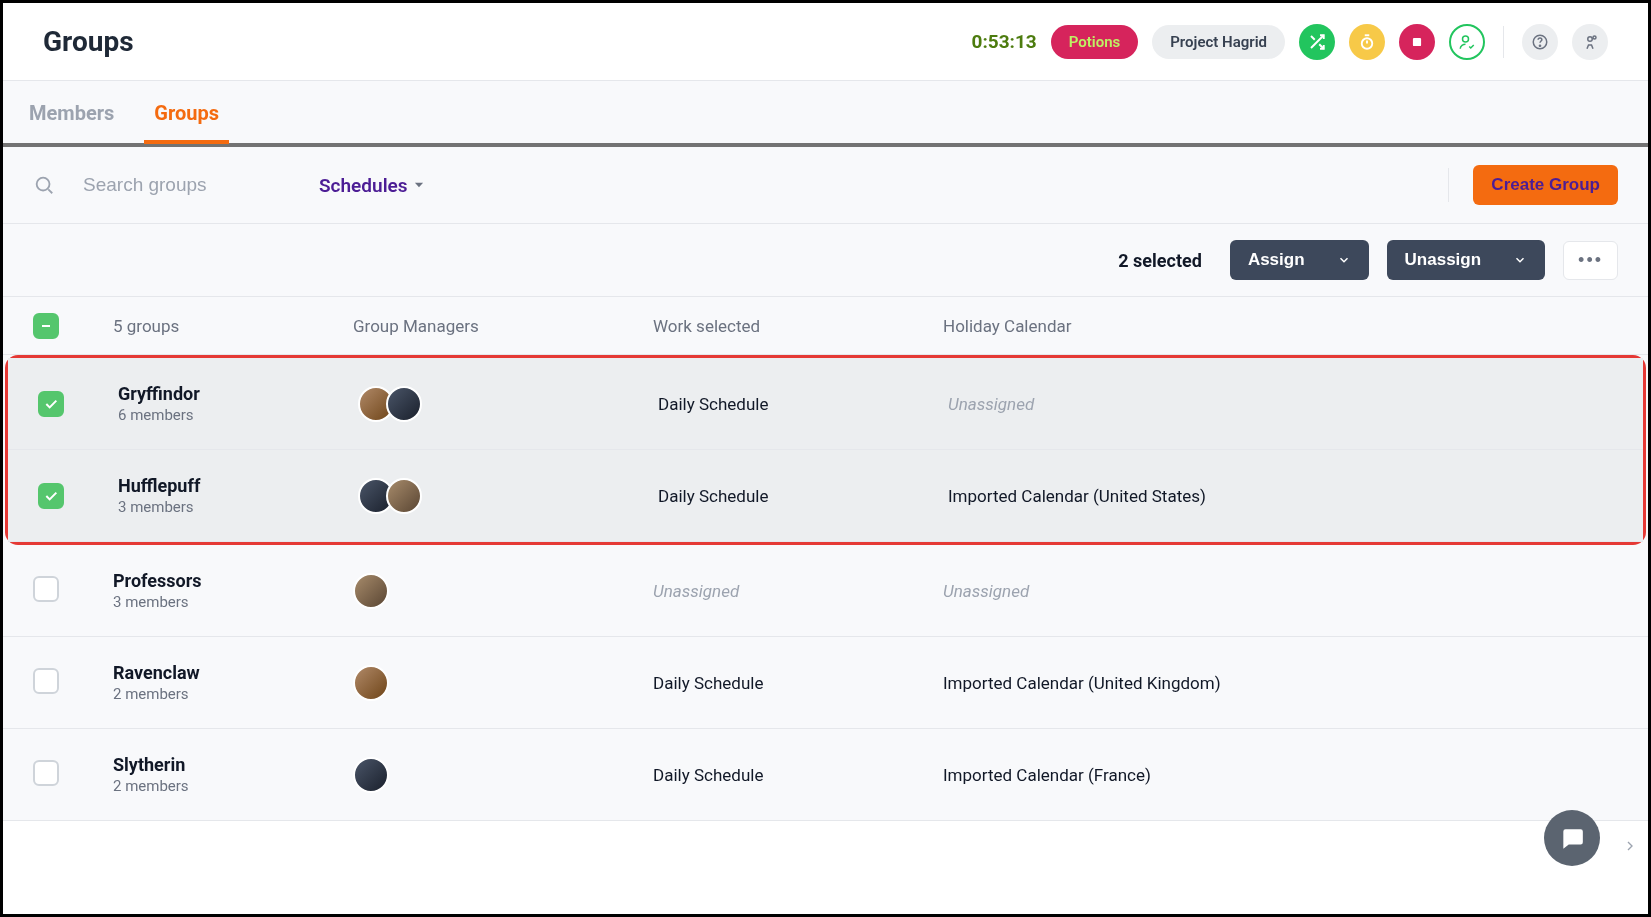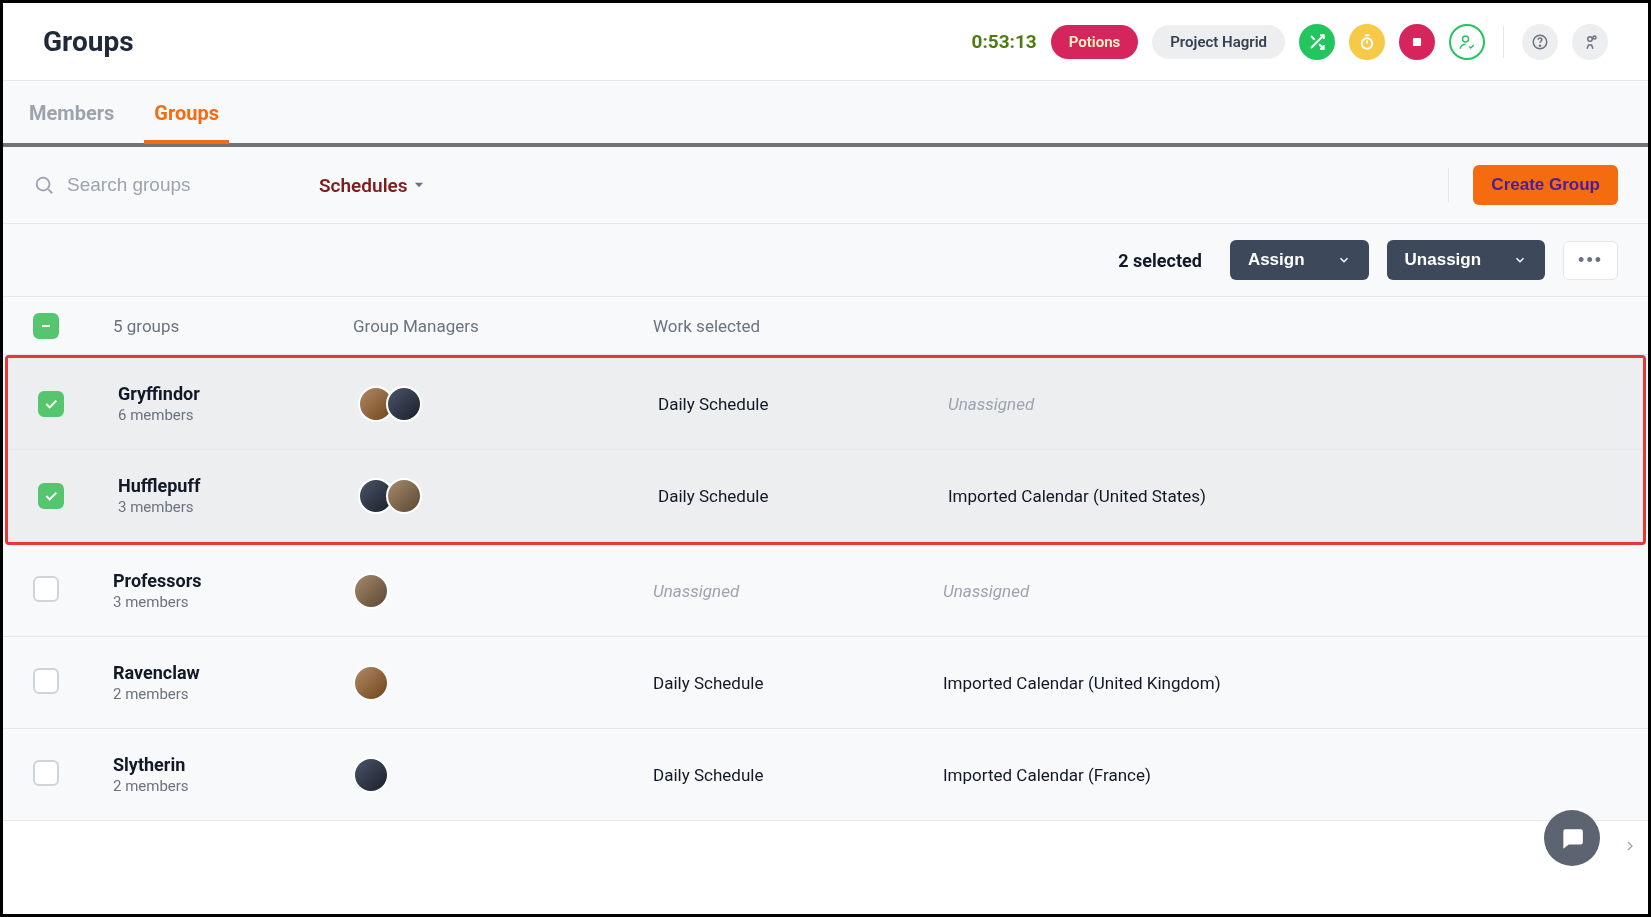--- a/index.html
+++ b/index.html
@@ -36,21 +36,21 @@
     font-size: 19px;
     font-weight: 700;
     color: #4d7c0f;
   }
   .pill {
     padding: 8px 18px;
     border-radius: 999px;
     font-weight: 600;
     font-size: 15px;
   }
-  .pill-pink { background: #d6245c; color: #fef9c3; }
+  .pill-pink { background: #d6245c; color: #bef264; }
   .pill-gray { background: #eceef0; color: #374151; }
   .icon-circle {
     width: 36px; height: 36px;
     border-radius: 50%;
     display: inline-flex;
     align-items: center;
     justify-content: center;
     color: #fff;
     font-size: 16px;
   }
@@ -90,37 +90,37 @@
   .filter-bar {
     display: flex;
     align-items: center;
     padding: 18px 30px;
     border-bottom: 1px solid #e5e7eb;
     gap: 10px;
   }
   .search-wrap {
     display: flex;
     align-items: center;
-    gap: 12px;
+    gap: 28px;
     color: #9ca3af;
     flex: 0 0 260px;
   }
   .search-input {
     border: none;
     outline: none;
     background: transparent;
     font-size: 19px;
     color: #374151;
     width: 200px;
   }
   .search-input::placeholder { color: #9ca3af; }
   .filter-dd {
     font-size: 19px;
     font-weight: 600;
-    color: #7f1d1d;
+    color: #4c1d95;
     display: flex;
     align-items: center;
     gap: 4px;
     padding: 6px 16px;
     cursor: pointer;
     justify-content: center;
   }
   .spacer { flex: 1; }
   .filter-vdiv { width: 1px; height: 34px; background: #e5e7eb; margin: 0 14px; }
   .btn-primary {
@@ -184,21 +184,21 @@
     font-size: 17px;
     border-bottom: 1px solid #e5e7eb;
   }
   .table-row {
     height: 92px;
     border-bottom: 1px solid #e5e7eb;
   }
   .table-row.highlighted { background: #eceef0; }
   .hl-wrap {
     border: 3px solid #e53935;
-    border-radius: 4px;
+    border-radius: 13px;
     margin: 0 2px;
   }
   .chk {
     width: 26px; height: 26px;
     border-radius: 6px;
     border: 2px solid #cfd4da;
     background: #fff;
     display: inline-flex;
     align-items: center;
     justify-content: center;
@@ -363,20 +363,21 @@
     <div>
       <span class="chk indeterminate">
         <svg width="16" height="16" viewBox="0 0 24 24" stroke="#fff" stroke-width="3">
             <path d="M6 12h12"></path>
           </svg>
       </span>
     </div>
     <div>5 groups</div>
     <div>Group Managers</div>
     <div>Work selected</div>
+    <div>Holiday Calendar</div>
   </div>
 
   <div id="table-body">
       <div class="hl-wrap">
         <div class="table-row highlighted">
           <div><span class="chk checked">
               <svg width="16" height="16" viewBox="0 0 24 24" fill="none" stroke="#fff" stroke-width="3">
                 <path d="M5 12l5 5L20 7"></path>
               </svg>
             </span></div>

